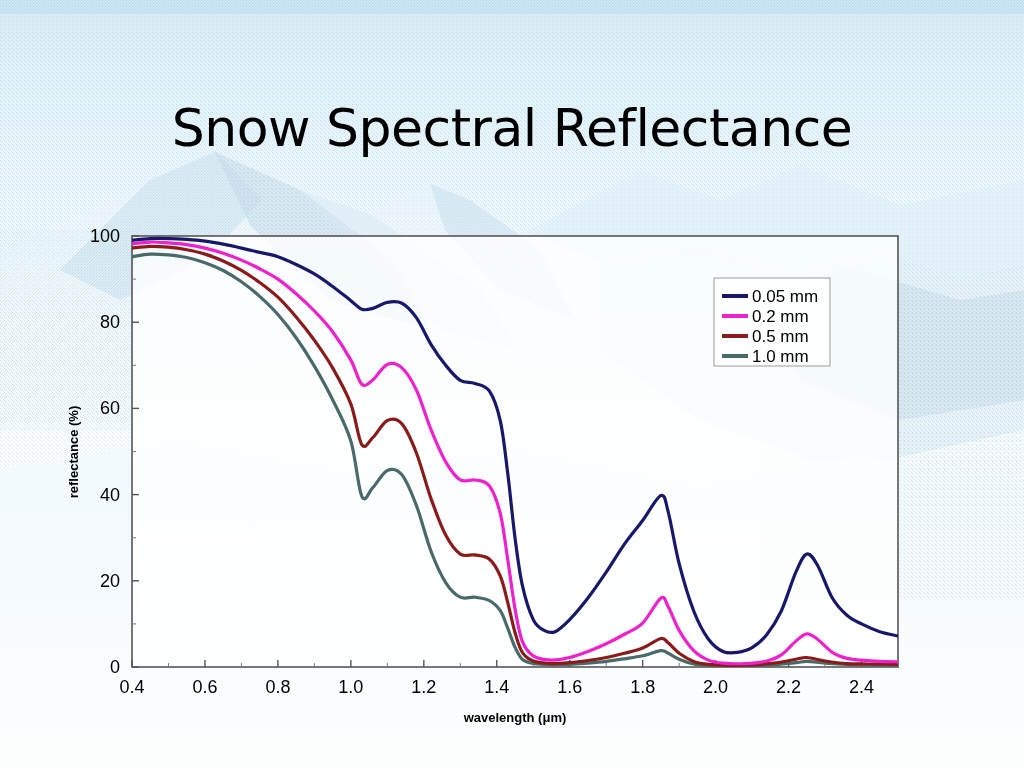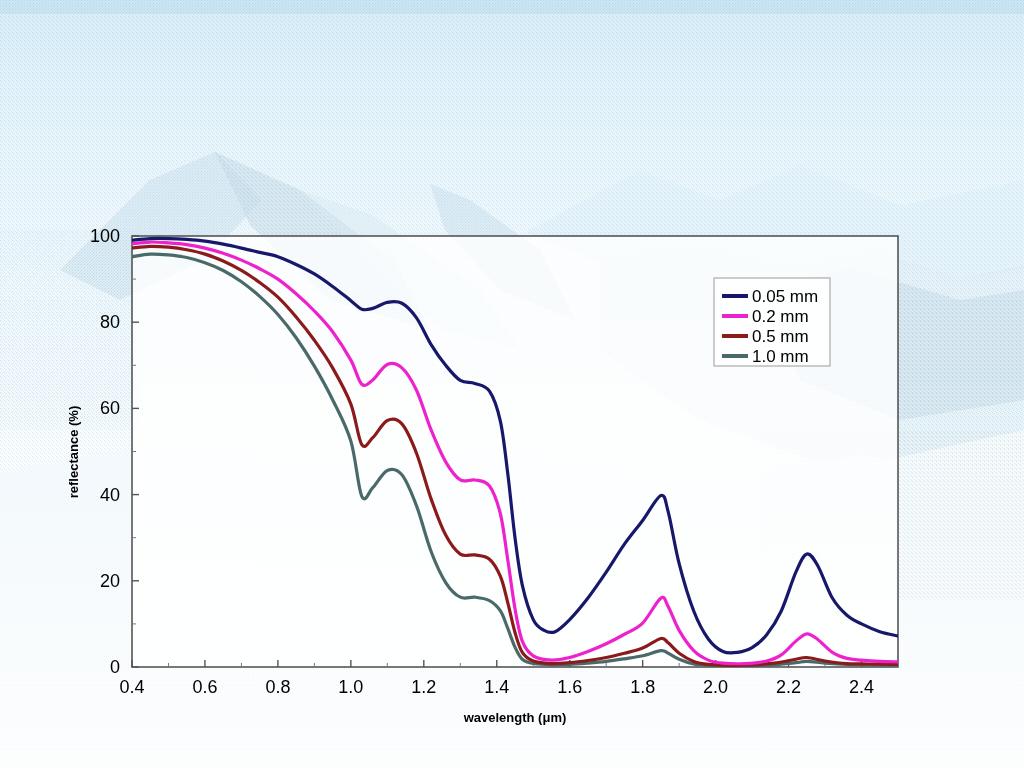--- a/index.html
+++ b/index.html
@@ -147,20 +147,21 @@
       <path d="M0,470 L180,440 L340,470 L520,450 L700,485 L860,455 L1024,480 L1024,768 L0,768 Z" fill="url(#dither)" opacity="0.35"></path>
 
       <rect x="0" y="300" width="1024" height="120" fill="url(#dither)" opacity="0.35"></rect>
       <rect x="760" y="430" width="264" height="170" fill="url(#ditherGreen)" opacity="0.7"></rect>
       <rect x="0" y="230" width="140" height="200" fill="url(#ditherDense)" opacity="0.45"></rect>
 
       <rect x="0" y="0" width="1024" height="768" fill="#ffffff" opacity="0.18"></rect>
     </svg>
   </div>
 
+  <div id="title">Snow Spectral Reflectance</div>
 
   <div id="chart">
     <svg id="chart-svg" width="1024" height="768" viewBox="0 0 1024 768" xmlns="http://www.w3.org/2000/svg">
 
       <rect id="plot-bg" x="132" y="236" width="766" height="431" fill="#ffffff" fill-opacity="0.80"></rect>
 
       <rect id="plot-frame" x="132" y="236" width="766" height="431" fill="none" stroke="#555555" stroke-width="1.6"></rect>
 
       <g id="x-ticks">
           <line x1="132" y1="667" x2="132" y2="660" stroke="#555555" stroke-width="1.4"></line>

